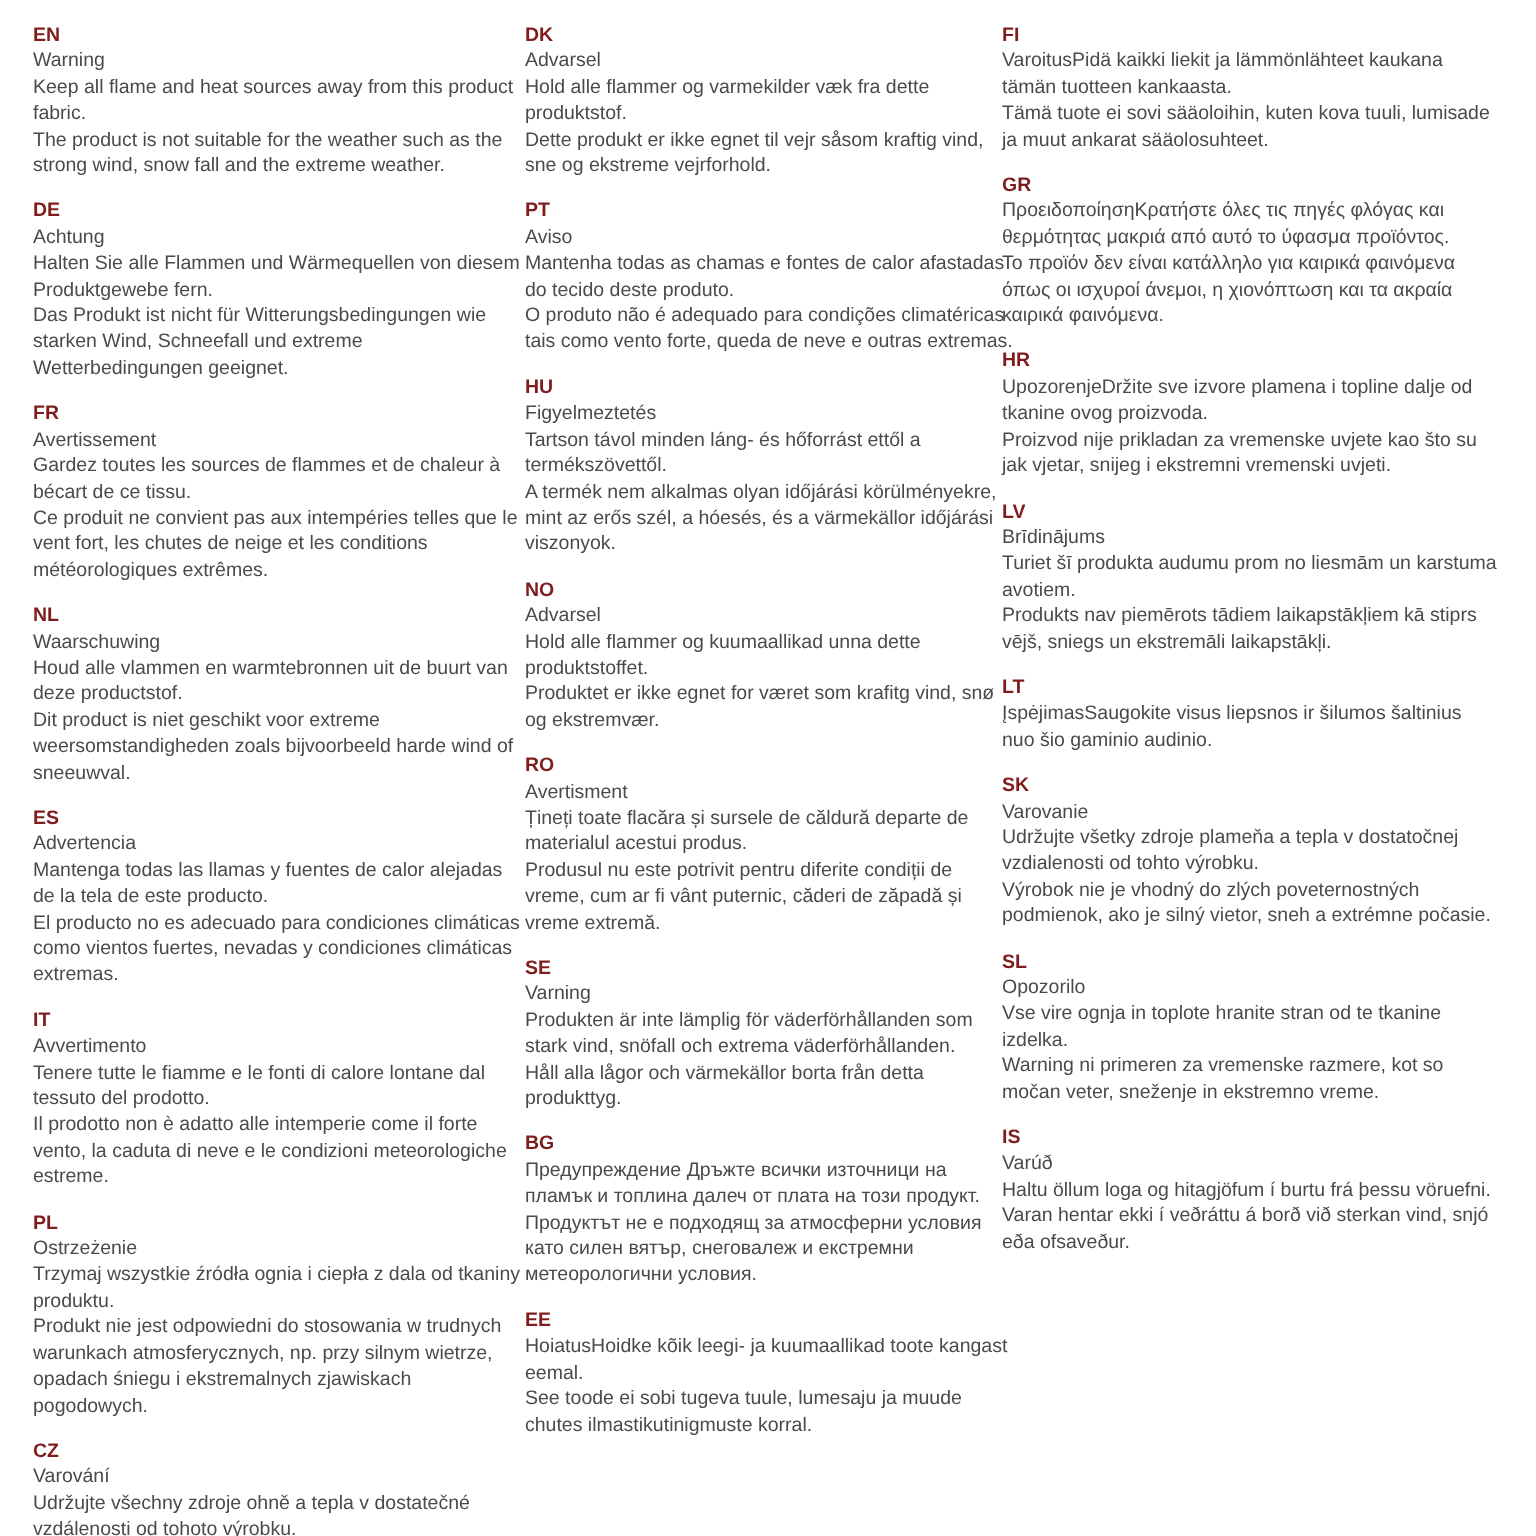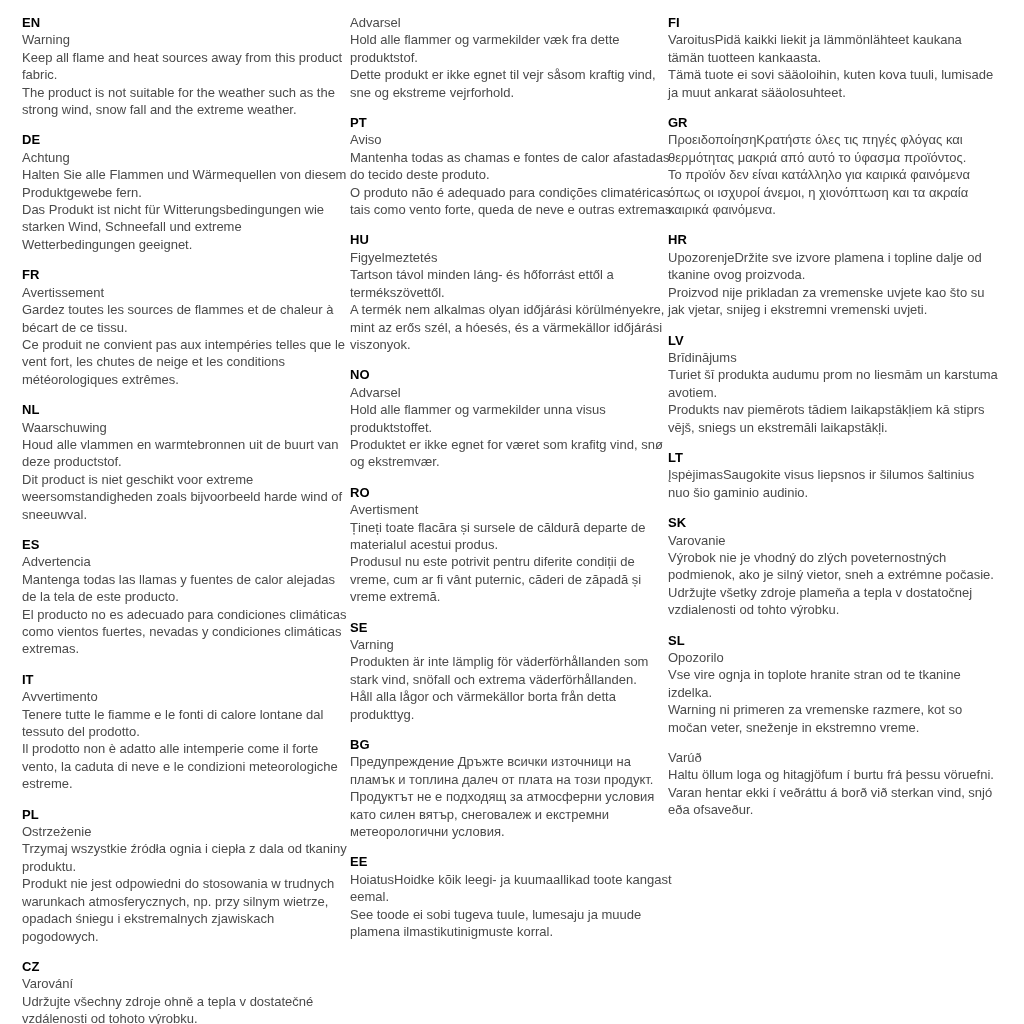--- a/index.html
+++ b/index.html
@@ -21,21 +21,21 @@
     top: 14px;
   }
   .col-1 { left: 22px;  width: 327px; }
   .col-2 { left: 350px; width: 328px; }
   .col-3 { left: 668px; width: 330px; }
   .section {
     margin: 0 0 13px 0;
   }
   .lang-code {
     font-weight: bold;
-    color: #000000;
+    color: #7f1d1d;
     font-size: 13px;
     line-height: 17.4px;
   }
   .para {
     font-size: 13px;
     line-height: 17.4px;
     color: #4a4a4a;
     margin: 0;
   }
 </style>
@@ -87,40 +87,41 @@
         <div class="para">Produkt nie jest odpowiedni do stosowania w trudnych warunkach atmosferycznych, np. przy silnym wietrze, opadach śniegu i ekstremalnych zjawiskach pogodowych.</div>
       </div>
       <div class="section">
         <div class="lang-code">CZ</div>
         <div class="para">Varování</div>
         <div class="para">Udržujte všechny zdroje ohně a tepla v dostatečné vzdálenosti od tohoto výrobku.</div>
       </div>
     </div>
   <div class="col col-2">
       <div class="section">
+        <div class="lang-code">DK</div>
         <div class="para">Advarsel</div>
         <div class="para">Hold alle flammer og varmekilder væk fra dette produktstof.</div>
         <div class="para">Dette produkt er ikke egnet til vejr såsom kraftig vind, sne og ekstreme vejrforhold.</div>
       </div>
       <div class="section">
         <div class="lang-code">PT</div>
         <div class="para">Aviso</div>
         <div class="para">Mantenha todas as chamas e fontes de calor afastadas do tecido deste produto.</div>
         <div class="para">O produto não é adequado para condições climatéricas tais como vento forte, queda de neve e outras extremas.</div>
       </div>
       <div class="section">
         <div class="lang-code">HU</div>
         <div class="para">Figyelmeztetés</div>
         <div class="para">Tartson távol minden láng- és hőforrást ettől a termékszövettől.</div>
         <div class="para">A termék nem alkalmas olyan időjárási körülményekre, mint az erős szél, a hóesés, és a värmekällor időjárási viszonyok.</div>
       </div>
       <div class="section">
         <div class="lang-code">NO</div>
         <div class="para">Advarsel</div>
-        <div class="para">Hold alle flammer og varmekilder unna visus produktstoffet.</div>
+        <div class="para">Hold alle flammer og kuumaallikad unna dette produktstoffet.</div>
         <div class="para">Produktet er ikke egnet for været som krafitg vind, snø og ekstremvær.</div>
       </div>
       <div class="section">
         <div class="lang-code">RO</div>
         <div class="para">Avertisment</div>
         <div class="para">Țineți toate flacăra și sursele de căldură departe de materialul acestui produs.</div>
         <div class="para">Produsul nu este potrivit pentru diferite condiții de vreme, cum ar fi vânt puternic, căderi de zăpadă și vreme extremă.</div>
       </div>
       <div class="section">
         <div class="lang-code">SE</div>
@@ -129,21 +130,21 @@
         <div class="para">Håll alla lågor och värmekällor borta från detta produkttyg.</div>
       </div>
       <div class="section">
         <div class="lang-code">BG</div>
         <div class="para">Предупреждение Дръжте всички източници на пламък и топлина далеч от плата на този продукт.</div>
         <div class="para">Продуктът не е подходящ за атмосферни условия като силен вятър, снеговалеж и екстремни метеорологични условия.</div>
       </div>
       <div class="section">
         <div class="lang-code">EE</div>
         <div class="para">HoiatusHoidke kõik leegi- ja kuumaallikad toote kangast eemal.</div>
-        <div class="para">See toode ei sobi tugeva tuule, lumesaju ja muude plamena ilmastikutinigmuste korral.</div>
+        <div class="para">See toode ei sobi tugeva tuule, lumesaju ja muude chutes ilmastikutinigmuste korral.</div>
       </div>
     </div>
   <div class="col col-3">
       <div class="section">
         <div class="lang-code">FI</div>
         <div class="para">VaroitusPidä kaikki liekit ja lämmönlähteet kaukana tämän tuotteen kankaasta.</div>
         <div class="para">Tämä tuote ei sovi sääoloihin, kuten kova tuuli, lumisade ja muut ankarat sääolosuhteet.</div>
       </div>
       <div class="section">
         <div class="lang-code">GR</div>
@@ -161,28 +162,29 @@
         <div class="para">Turiet šī produkta audumu prom no liesmām un karstuma avotiem.</div>
         <div class="para">Produkts nav piemērots tādiem laikapstākļiem kā stiprs vējš, sniegs un ekstremāli laikapstākļi.</div>
       </div>
       <div class="section">
         <div class="lang-code">LT</div>
         <div class="para">ĮspėjimasSaugokite visus liepsnos ir šilumos šaltinius nuo šio gaminio audinio.</div>
       </div>
       <div class="section">
         <div class="lang-code">SK</div>
         <div class="para">Varovanie</div>
+        <div class="para">Udržujte všetky zdroje plameňa a tepla v dostatočnej vzdialenosti od tohto výrobku.</div>
         <div class="para">Výrobok nie je vhodný do zlých poveternostných podmienok, ako je silný vietor, sneh a extrémne počasie.</div>
-        <div class="para">Udržujte všetky zdroje plameňa a tepla v dostatočnej vzdialenosti od tohto výrobku.</div>
       </div>
       <div class="section">
         <div class="lang-code">SL</div>
         <div class="para">Opozorilo</div>
         <div class="para">Vse vire ognja in toplote hranite stran od te tkanine izdelka.</div>
         <div class="para">Warning ni primeren za vremenske razmere, kot so močan veter, sneženje in ekstremno vreme.</div>
       </div>
       <div class="section">
+        <div class="lang-code">IS</div>
         <div class="para">Varúð</div>
         <div class="para">Haltu öllum loga og hitagjöfum í burtu frá þessu vöruefni.</div>
         <div class="para">Varan hentar ekki í veðráttu á borð við sterkan vind, snjó eða ofsaveður.</div>
       </div>
     </div>
 </div>
 
 </body></html>

